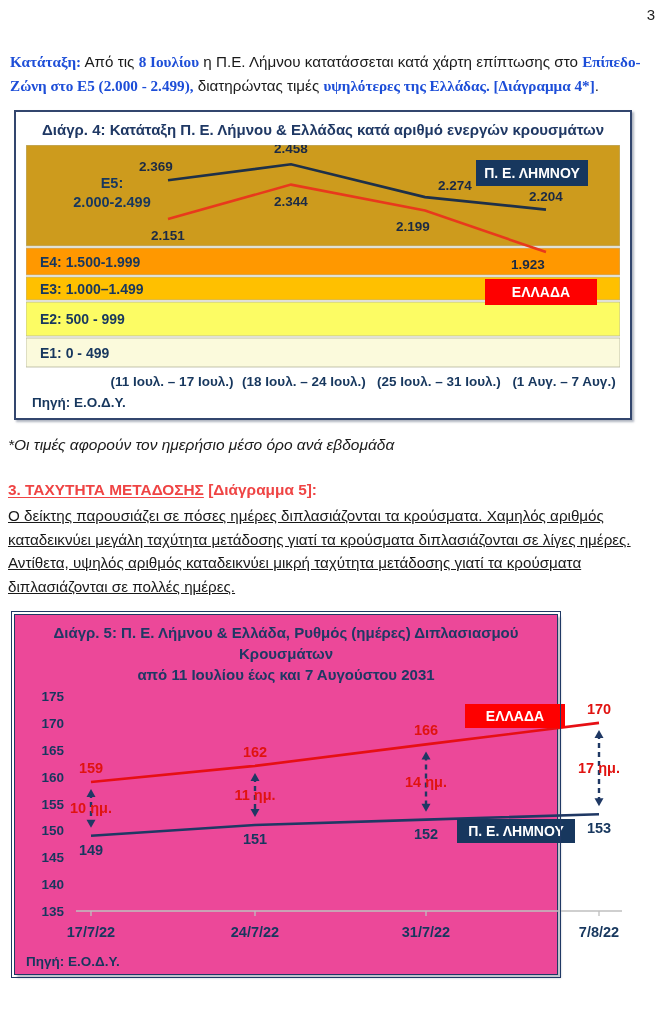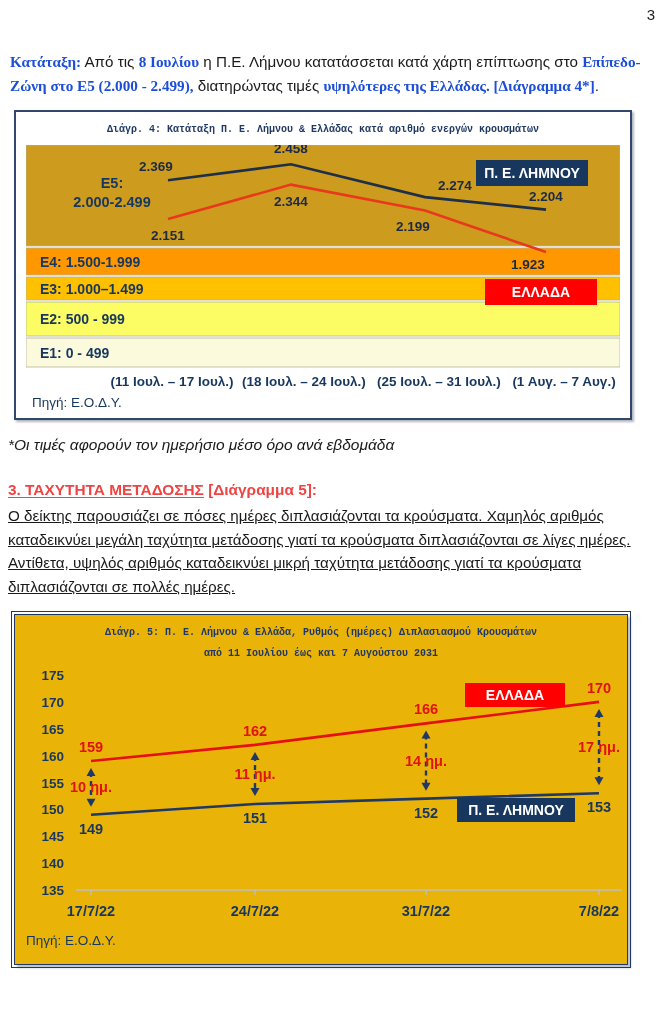--- a/index.html
+++ b/index.html
@@ -6,30 +6,30 @@
   body{width:671px;height:1019px;overflow:hidden;position:relative;
        font-family:"Liberation Sans",sans-serif;color:#111;}
   svg text{font-family:"Liberation Sans",sans-serif;}
   svg{display:block;}
   .page-number{position:absolute;top:6px;right:16px;font-size:15px;color:#222;}
   .intro{margin:50px 12px 0 10px;font-size:15.2px;line-height:1.58;color:#1a1a1a;}
   .intro b{color:#1d4ed8;font-family:Liberation Serif, serif;}
   .chart-box1{margin:12px 0 0 14px;width:618px;box-sizing:border-box;background:#fff;
       border:2px solid #33466E;box-shadow:2px 2px 2px rgba(110,120,140,.55);
       padding:7px 10px 6px 10px;}
-  .chart-title{color:#1F3864;font-weight:bold;font-size:10px;line-height:21px;text-align:center;font-family:Liberation Mono, monospace;}
-  .chart-source{color:#17375E;font-weight:normal;font-size:13.5px;padding:2px 0 2px 6px;}
+  .chart-title{color:#1F3864;font-weight:bold;font-size:15px;line-height:21px;text-align:center;}
+  .chart-source{color:#17375E;font-weight:bold;font-size:13.5px;padding:2px 0 2px 6px;}
   .note{margin:16px 0 0 8px;font-style:italic;font-size:15.5px;color:#1a1a1a;}
   .section-heading{margin:27px 0 0 8px;font-size:15.4px;font-weight:bold;color:#ef4444;}
   .section-heading .u{text-decoration:underline;text-underline-offset:2px;}
   .section-body{margin:5px 14px 0 8px;font-size:15.2px;line-height:1.55;color:#1a1a1a;text-decoration:underline;}
-  .chart-box2{margin:16px 0 0 14px;width:614px;box-sizing:border-box;background:#eab308;
+  .chart-box2{margin:16px 0 0 14px;width:544px;box-sizing:border-box;background:#ec4899;
       border:1.5px solid #1F3864;outline:1.5px solid #1F3864;outline-offset:2px;
       box-shadow:3px 3px 2px rgba(110,120,140,.45);
-      padding:7px 5px 14px 5px;}
+      padding:7px 5px 3px 5px;}
   .svg-wrap1{margin-top:5px;}
   .svg-wrap2{margin-top:3px;}
 </style>
 </head>
 <body>
 
 <div>
 
   <div class="page-number">3</div>
 

